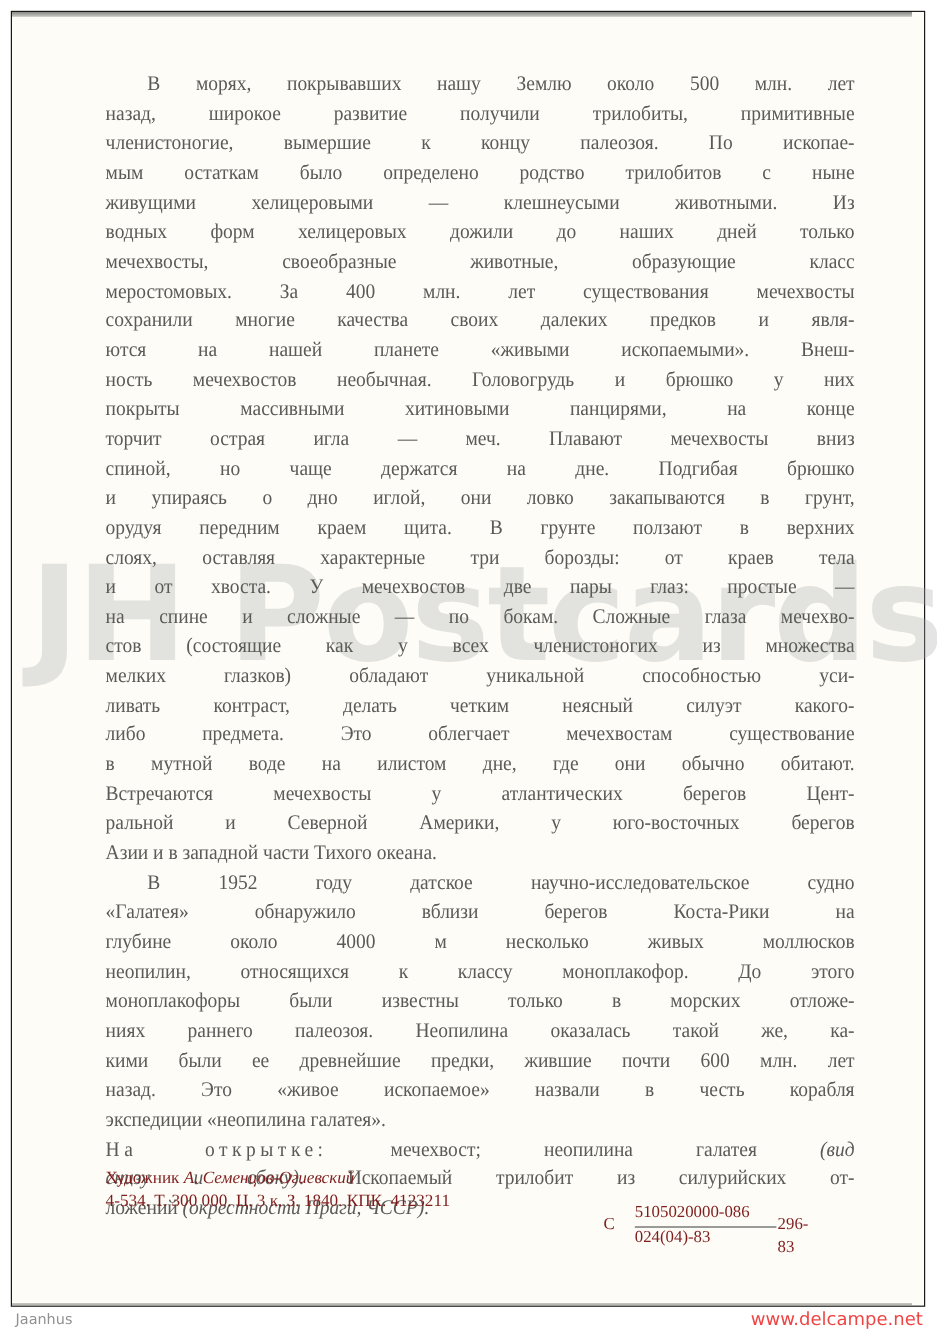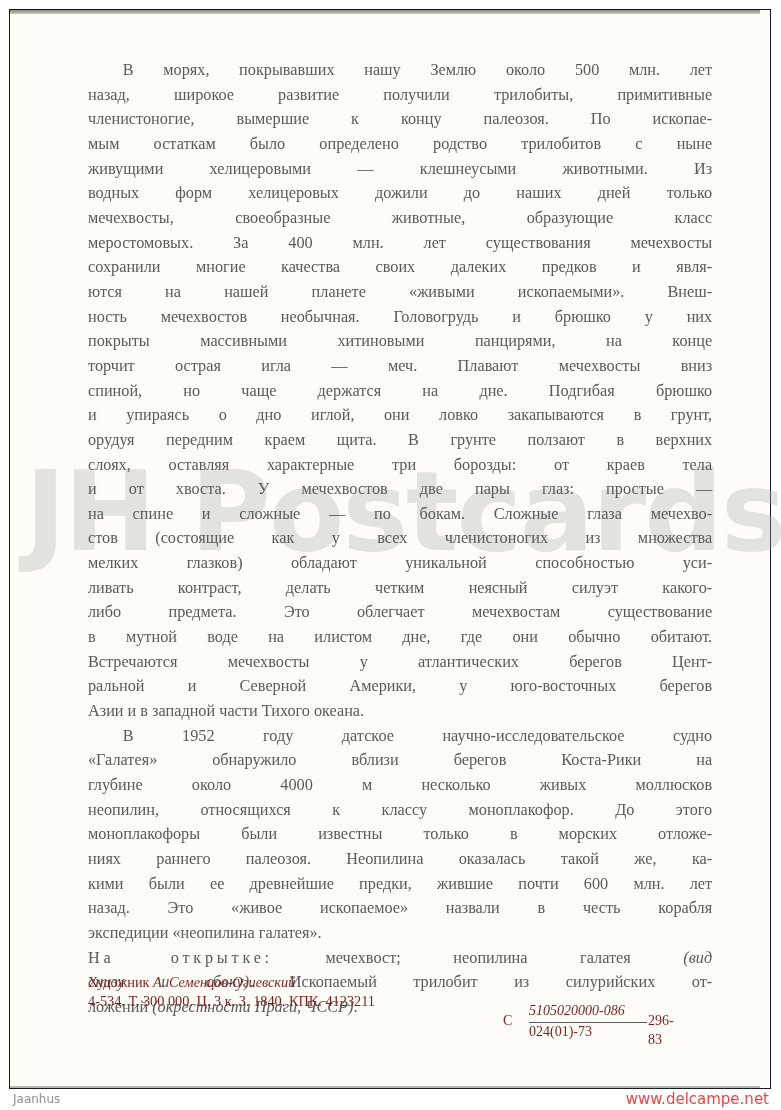--- a/index.html
+++ b/index.html
@@ -27,21 +27,21 @@
   .line.indent { padding-left:37px; box-sizing:border-box; }
   .spaced { letter-spacing:4px; }
   .it { font-style:italic; }
   .imprint {
     position:absolute; left:88px; top:973px; width:620px;
     font-family:"Liberation Serif", serif; font-size:14.3px; line-height:18.5px; color:#7f1d1d;
   }
   .imprint .row { white-space:nowrap; }
   .frac { position:absolute; left:418px; top:32px; font-size:14px; }
   .frac .c { position:absolute; left:0; top:10px; }
-  .frac .num { position:absolute; left:26px; top:0; border-bottom:1.5px solid #5a5a58; padding-bottom:1px; width:118px;font-style:italic; }
+  .frac .num { position:absolute; left:26px; top:0; border-bottom:1.5px solid #5a5a58; padding-bottom:1px; width:118px; }
   .frac .den { position:absolute; left:26px; top:21px; }
   .frac .tail { position:absolute; left:145px; top:10px; }
   .footer-left { position:absolute; left:13px; top:1092px; font-family:"DejaVu Sans",sans-serif; font-size:12px; color:#909090;text-align:center; }
   .footer-right { position:absolute; right:12px; top:1090px; font-family:"DejaVu Sans",sans-serif; font-size:15px; color:#ef4444; }
 </style>
 </head>
 <body>
 
 <div class="card">
   <div class="topedge"></div>
@@ -97,19 +97,19 @@
     <span class="line last"><span>ложений </span><span class="it">(окрестности Праги, ЧССР)</span><span>.</span></span>
   </div>
 </div>
 
 <div class="imprint">
   <div class="row"><span>Художник </span><span class="it">А. Семенцов-Огиевский</span></div>
   <div class="row">4-534. Т. 300 000. Ц. 3 к. З. 1840. КПК. 4123211</div>
   <div class="frac" style="left:415px; top:29px;">
     <span class="c">С</span>
     <span class="num">5105020000-086</span>
-    <span class="den">024(01)-73</span>
+    <span class="den">024(04)-83</span>
     <span class="tail">296-83</span>
   </div>
 </div>
 
 <div class="footer-left">Jaanhus</div>
 <div class="footer-right">www.delcampe.net</div>
 
 </body></html>

